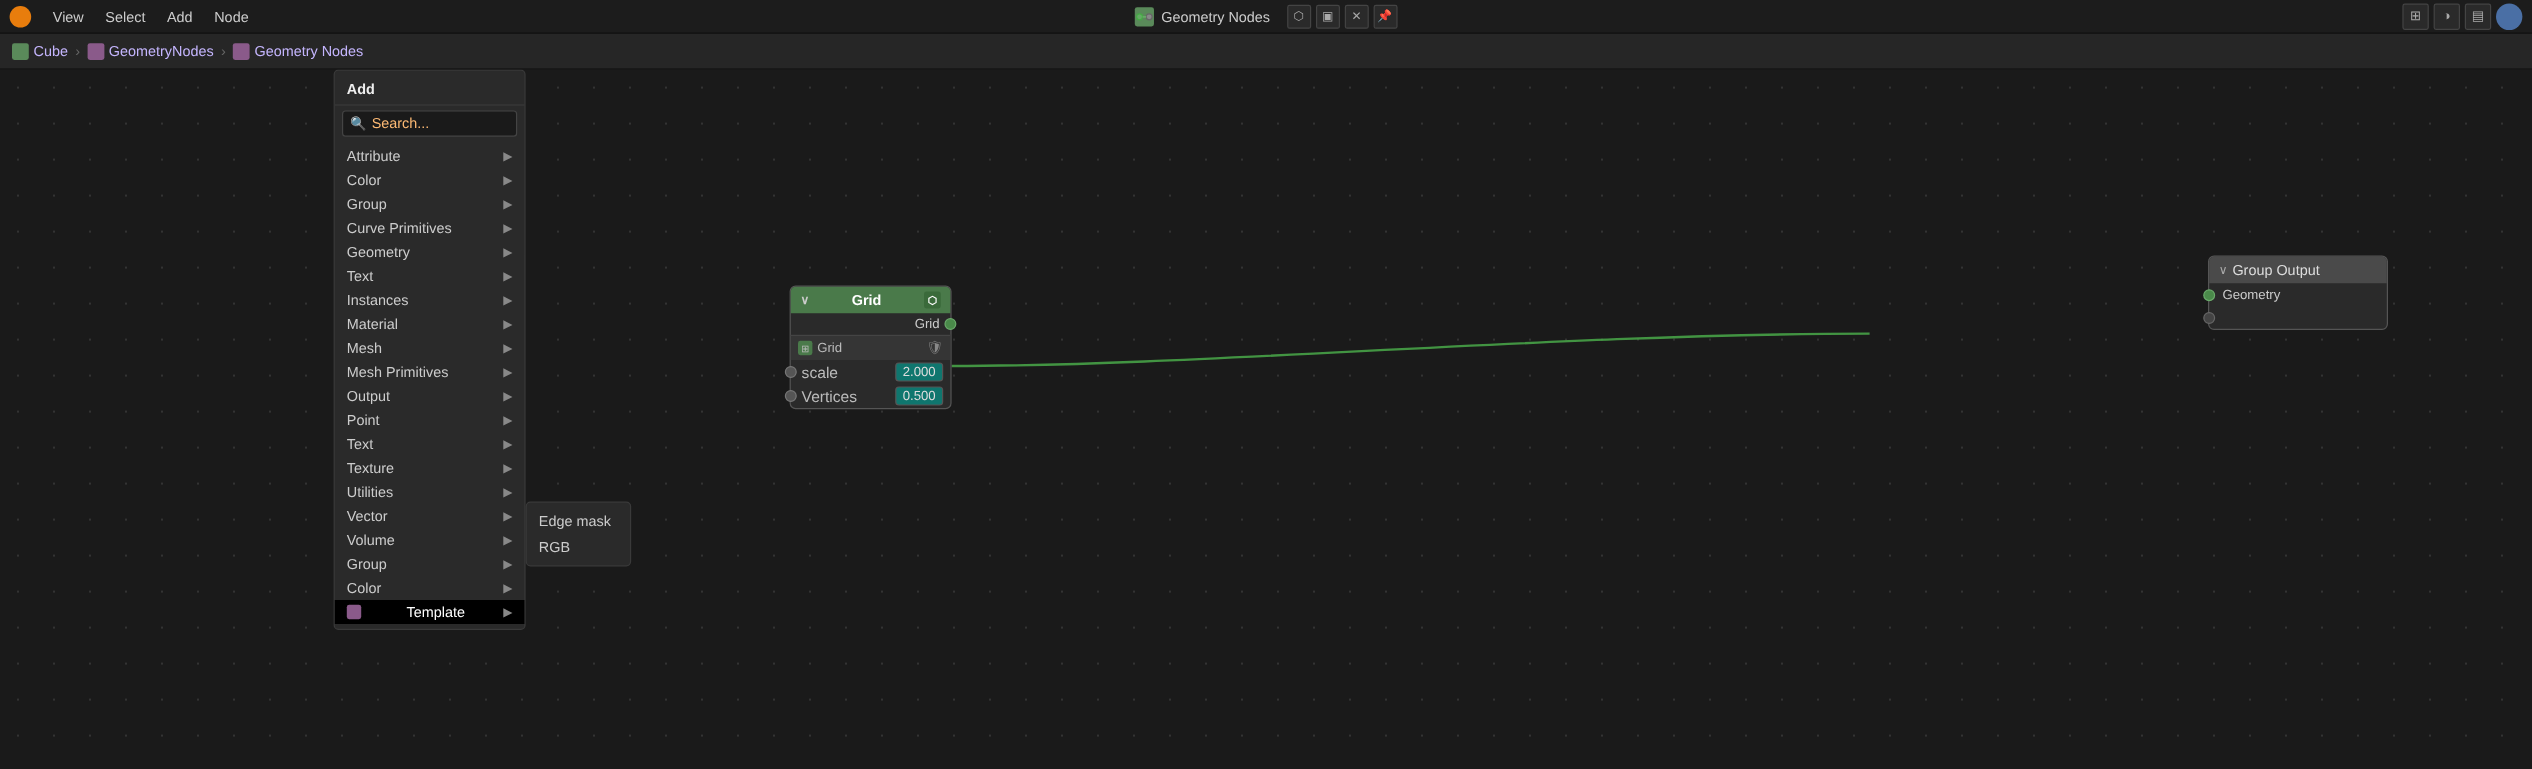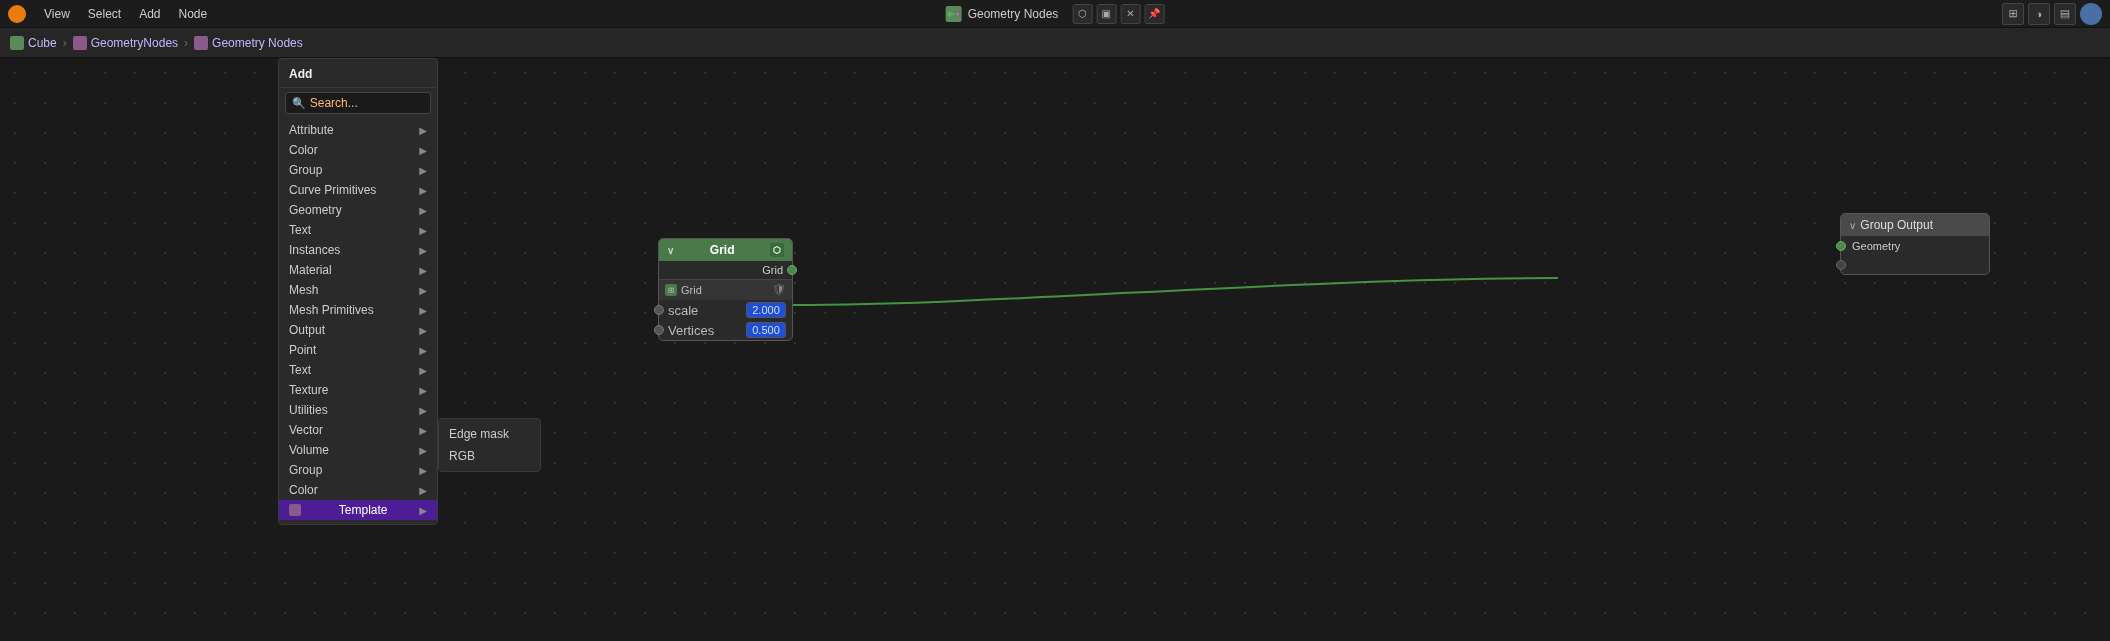--- a/index.html
+++ b/index.html
@@ -207,38 +207,38 @@
     .menu-item {
       display: flex;
       align-items: center;
       justify-content: space-between;
       padding: 3px 10px;
       cursor: pointer;
       font-size: 12px;
       color: #ccc;
     }
     .menu-item.active {
-      background: #4c1d95;
+      background: #000000;
       color: #fff;
     }
     .menu-item-arrow { color: #888; font-size: 10px; }
     .menu-item-icon-purple {
       width: 12px;
       height: 12px;
       background: #8a5a8a;
       border-radius: 2px;
       margin-right: 6px;
     }
 
     
     #template-submenu {
       position: absolute;
       left: 438px;
       top: 360px;
-      width: 103px;
+      width: 88px;
       background: #2a2a2a;
       border: 1px solid #3a3a3a;
       border-radius: 4px;
       z-index: 101;
       padding: 4px 0;
     }
     .submenu-item {
       padding: 4px 10px;
       cursor: pointer;
       font-size: 12px;
@@ -334,21 +334,21 @@
       width: 10px;
       height: 10px;
       background: #555;
       border-radius: 50%;
       border: 1px solid #777;
       cursor: pointer;
       margin-left: -11px;
     }
     .node-field-label { color: #bbb; flex: 1; font-size: 13px; }
     .node-field-value {
-      background: #1d4ed8;
+      background: #0f766e;
       border: 1px solid #555;
       border-radius: 3px;
       padding: 1px 5px;
       font-size: 11px;
       color: #ddd;
       min-width: 40px;
       text-align: center;
     }
 
     

